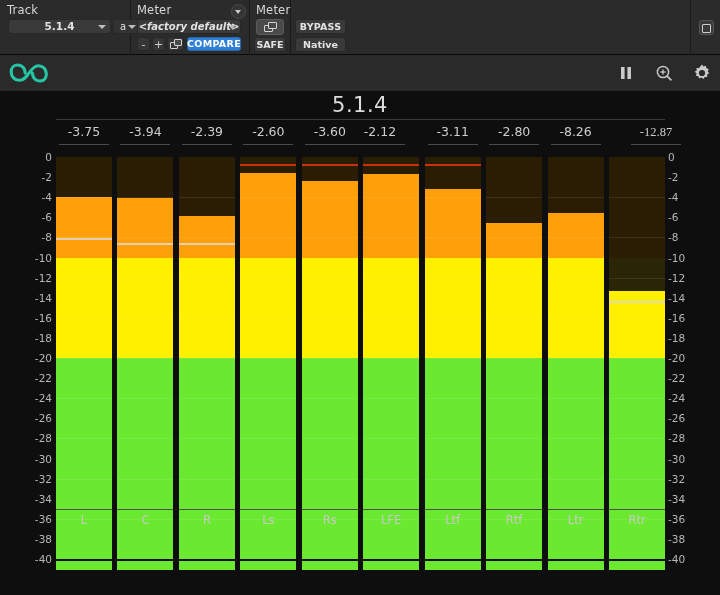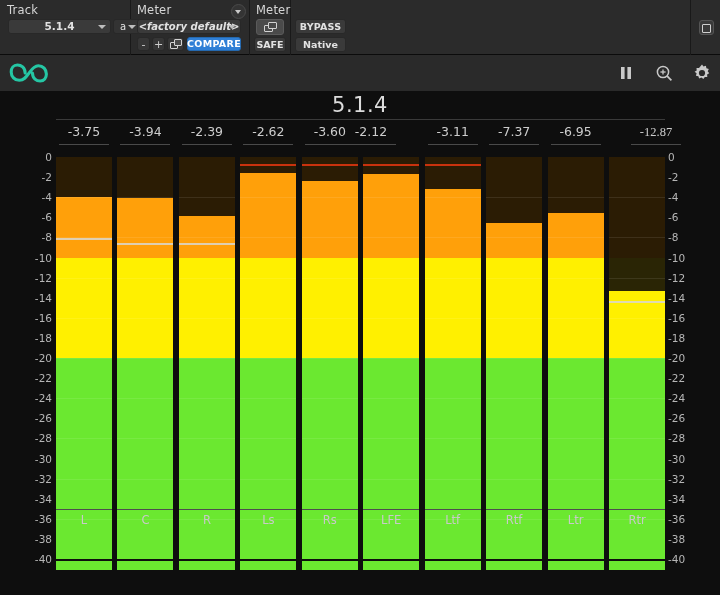--- a/index.html
+++ b/index.html
@@ -235,26 +235,26 @@
   </div>
 
   <div class="panel">
     <div class="title">5.1.4</div>
     <div class="title-rule"></div>
 
     <div class="readouts" id="readouts">
         <div class="ro" style="left: 56px; width: 56px;"><span>-3.75</span><div class="rule"></div></div>
         <div class="ro" style="left: 117.45px; width: 56px;"><span>-3.94</span><div class="rule"></div></div>
         <div class="ro" style="left: 178.9px; width: 56px;"><span>-2.39</span><div class="rule"></div></div>
-        <div class="ro" style="left: 240.35px; width: 56px;"><span>-2.62</span><div class="rule"></div></div>
+        <div class="ro" style="left: 240.35px; width: 56px;"><span>-2.60</span><div class="rule"></div></div>
         <div class="ro" style="left: 301.8px; width: 56px;"><span>-3.60</span><div class="rule"></div></div>
-        <div class="ro" style="left: 343px; width: 56px;"><span>-2.12</span><div class="rule"></div></div>
+        <div class="ro" style="left: 352px; width: 56px;"><span>-2.12</span><div class="rule"></div></div>
         <div class="ro" style="left: 424.7px; width: 56px;"><span>-3.11</span><div class="rule"></div></div>
-        <div class="ro" style="left: 486.15px; width: 56px;"><span>-7.37</span><div class="rule"></div></div>
-        <div class="ro" style="left: 547.6px; width: 56px;"><span>-6.95</span><div class="rule"></div></div>
+        <div class="ro" style="left: 486.15px; width: 56px;"><span>-2.80</span><div class="rule"></div></div>
+        <div class="ro" style="left: 547.6px; width: 56px;"><span>-8.26</span><div class="rule"></div></div>
         <div class="ro" style="left: 628px; width: 56px; font-family: Liberation Serif, serif;"><span>-12.87</span><div class="rule"></div></div>
       </div>
 
     <div class="scale left" id="scale-left">
         <div class="tick" style="top: 0px;">0</div>
         <div class="tick" style="top: 20.1px;">-2</div>
         <div class="tick" style="top: 40.2px;">-4</div>
         <div class="tick" style="top: 60.3px;">-6</div>
         <div class="tick" style="top: 80.4px;">-8</div>
         <div class="tick" style="top: 100.5px;">-10</div>

